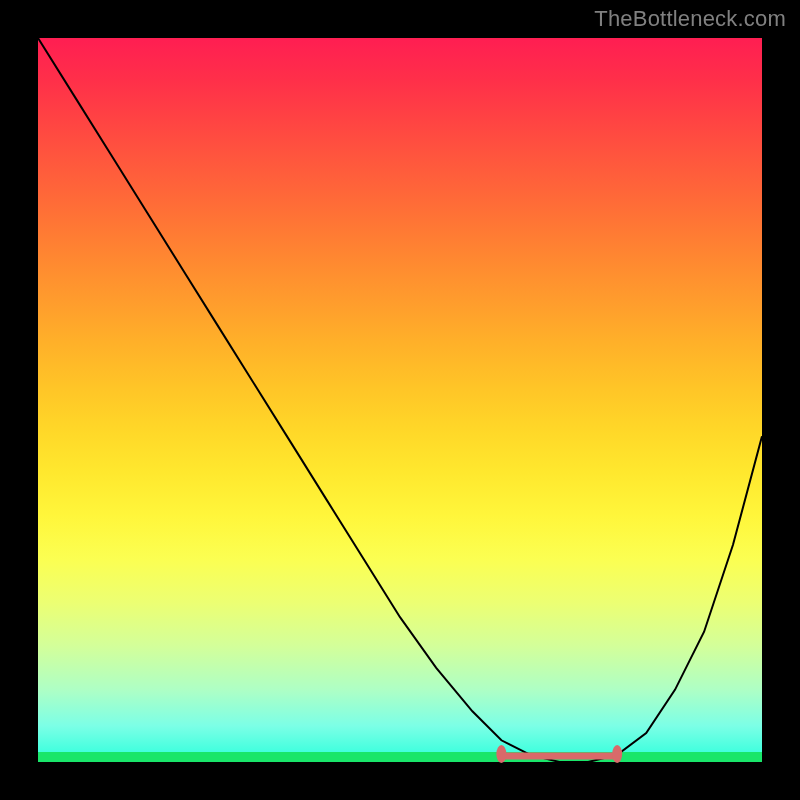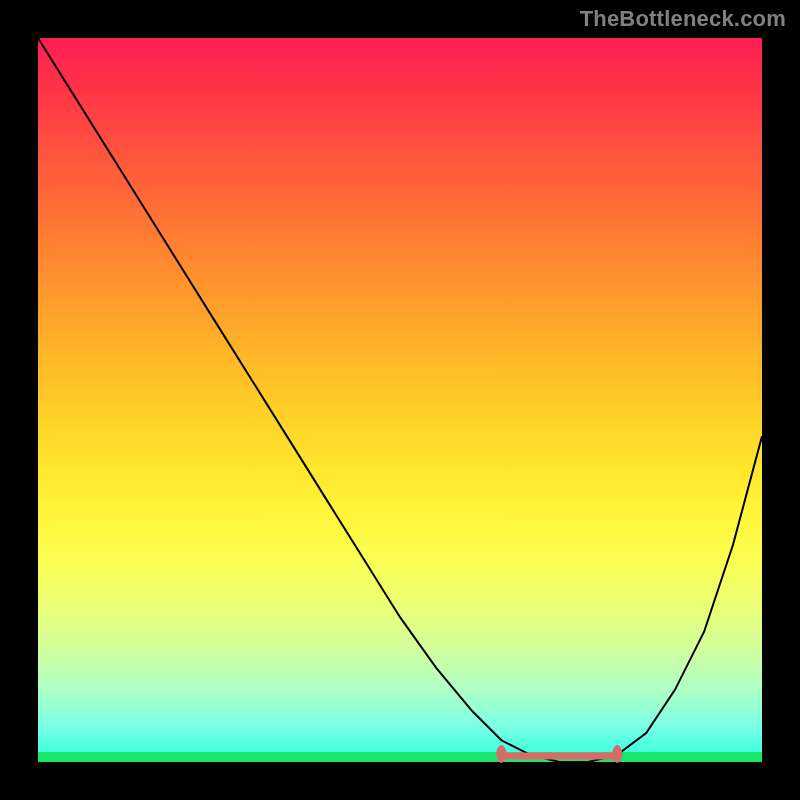--- a/index.html
+++ b/index.html
@@ -16,21 +16,21 @@
     width: 800px;
     height: 800px;
     background: #000;
   }
   .watermark {
     position: absolute;
     top: 6px;
     right: 14px;
     color: #808080;
     font-size: 22px;
-    font-weight: 700;
+    font-weight: 400;
     letter-spacing: 0.2px;
     z-index: 5;
   }
   .plot {
     position: absolute;
     left: 38px;
     top: 38px;
     width: 724px;
     height: 724px;
     background: linear-gradient(

